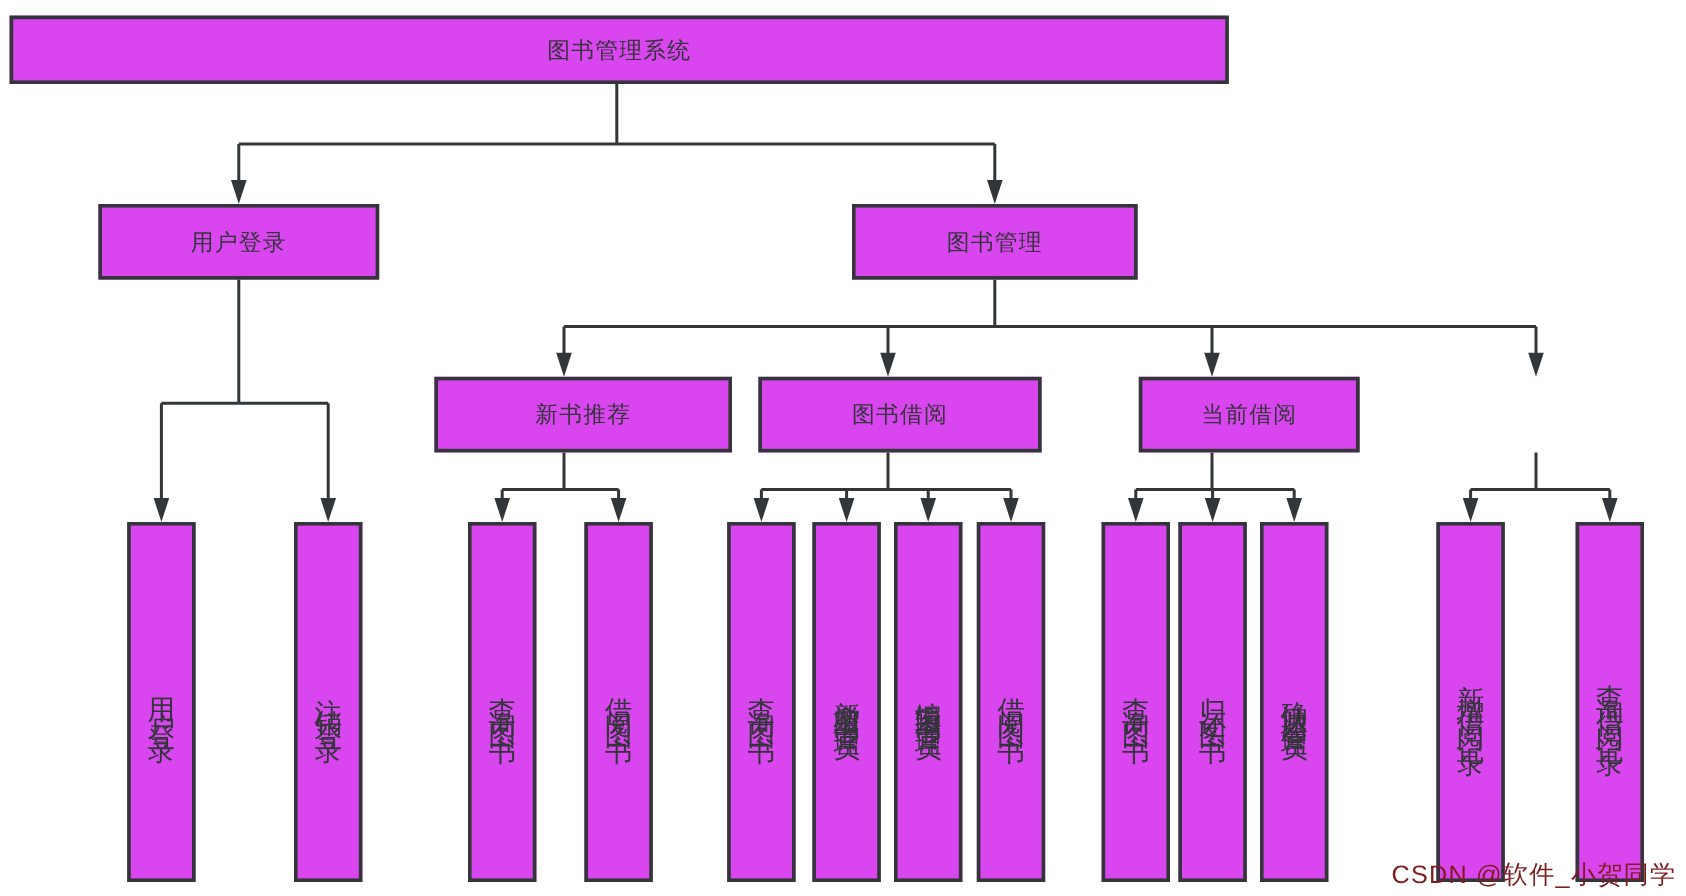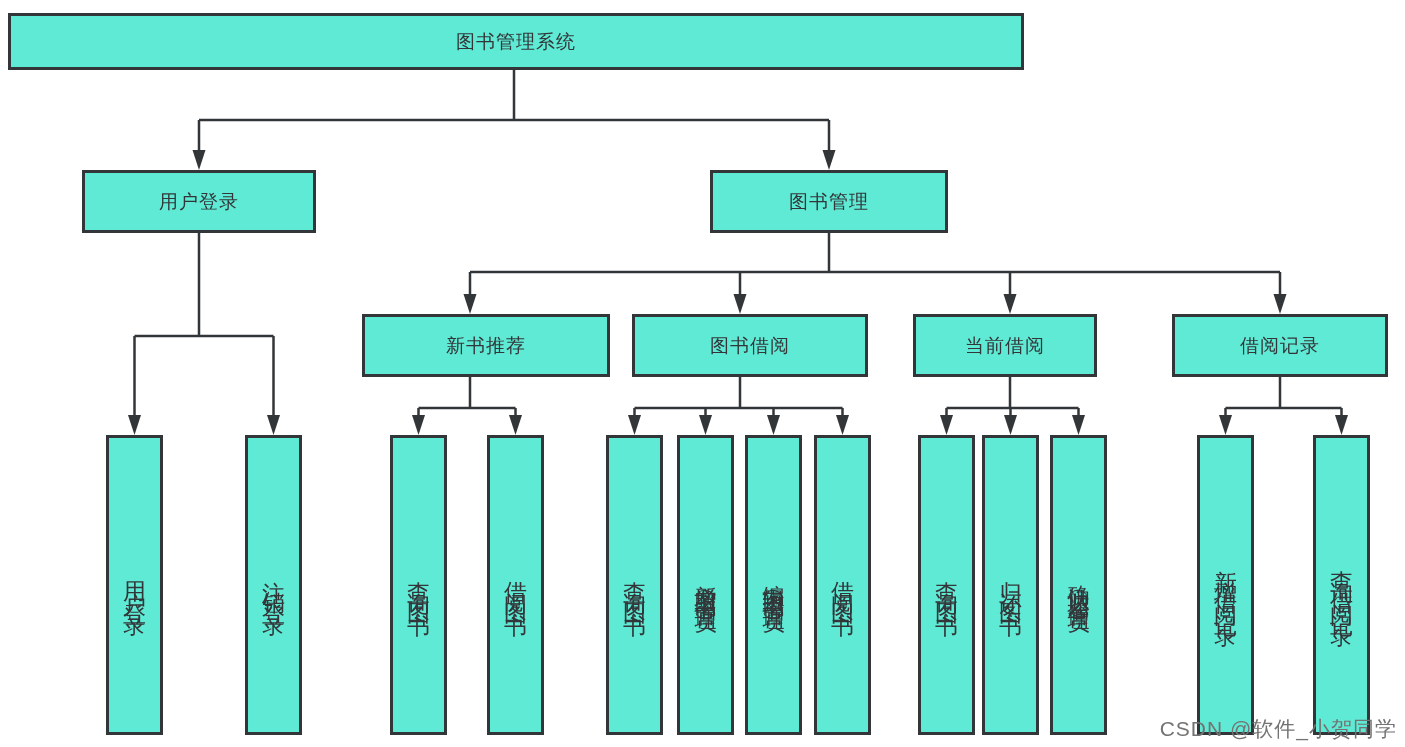--- a/index.html
+++ b/index.html
@@ -6,21 +6,21 @@
   body{font-family:"Liberation Sans", sans-serif;}
   .canvas{
     position:relative;
     width:1405px;height:747px;
     background:#ffffff;
     overflow:hidden;
   }
   .wires{position:absolute;left:0;top:0;z-index:1;}
   .box{
     position:absolute;
-    background:#5eead4;
+    background:#d946ef;
     border:3px solid #333639;
     box-sizing:border-box;
     display:flex;
     align-items:center;
     justify-content:center;
     color:#333639;
     z-index:2;
   }
   .hlabel{font-size:19px;letter-spacing:1px;}
   .leaf{width:57px;height:300px;top:435px;}
@@ -30,21 +30,21 @@
     font-size:23px;
     letter-spacing:11px;
     color:#333639;
     line-height:1;
   }
   .tight .vtext{font-size:22px;letter-spacing:4px;}
   .watermark{
     position:absolute;
     right:8px;
     bottom:4px;
-    color:#737373;
+    color:#7f1d1d;
     font-size:21px;
     letter-spacing:1px;
     z-index:5;
     white-space:nowrap;
   }
 </style>
 </head>
 <body>
 
 <div class="canvas">
@@ -92,25 +92,22 @@
   <div class="box hlabel" style="left:710px;top:170px;width:238px;height:63px">
     <span>图书管理</span>
   </div>
 
   <div class="box hlabel" style="left:362px;top:314px;width:248px;height:63px">
     <span>新书推荐</span>
   </div>
   <div class="box hlabel" style="left:632px;top:314px;width:236px;height:63px">
     <span>图书借阅</span>
   </div>
-  <div class="box hlabel" style="left:913px;top:314px;width:184px;height:63px">
+  <div class="box hlabel" style="left:949px;top:314px;width:184px;height:63px">
     <span>当前借阅</span>
-  </div>
-  <div class="box hlabel" style="left:1172px;top:314px;width:216px;height:63px">
-    <span>借阅记录</span>
   </div>
 
   <div class="box leaf" style="left:106px">
     <span class="vtext">用户登录</span>
   </div>
   <div class="box leaf" style="left:245px">
     <span class="vtext">注销登录</span>
   </div>
 
   <div class="box leaf" style="left:390px">

